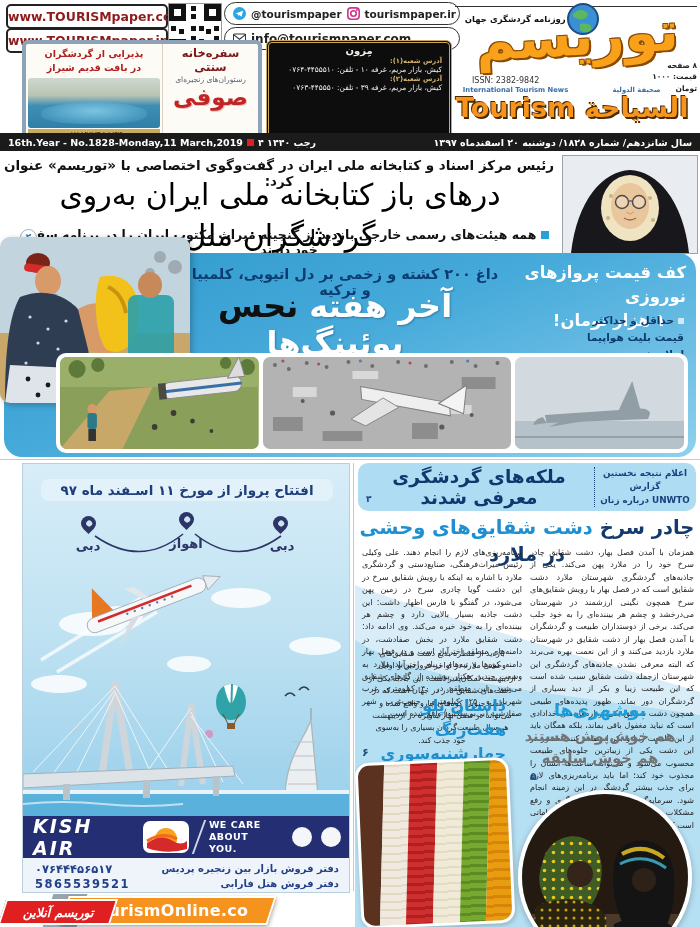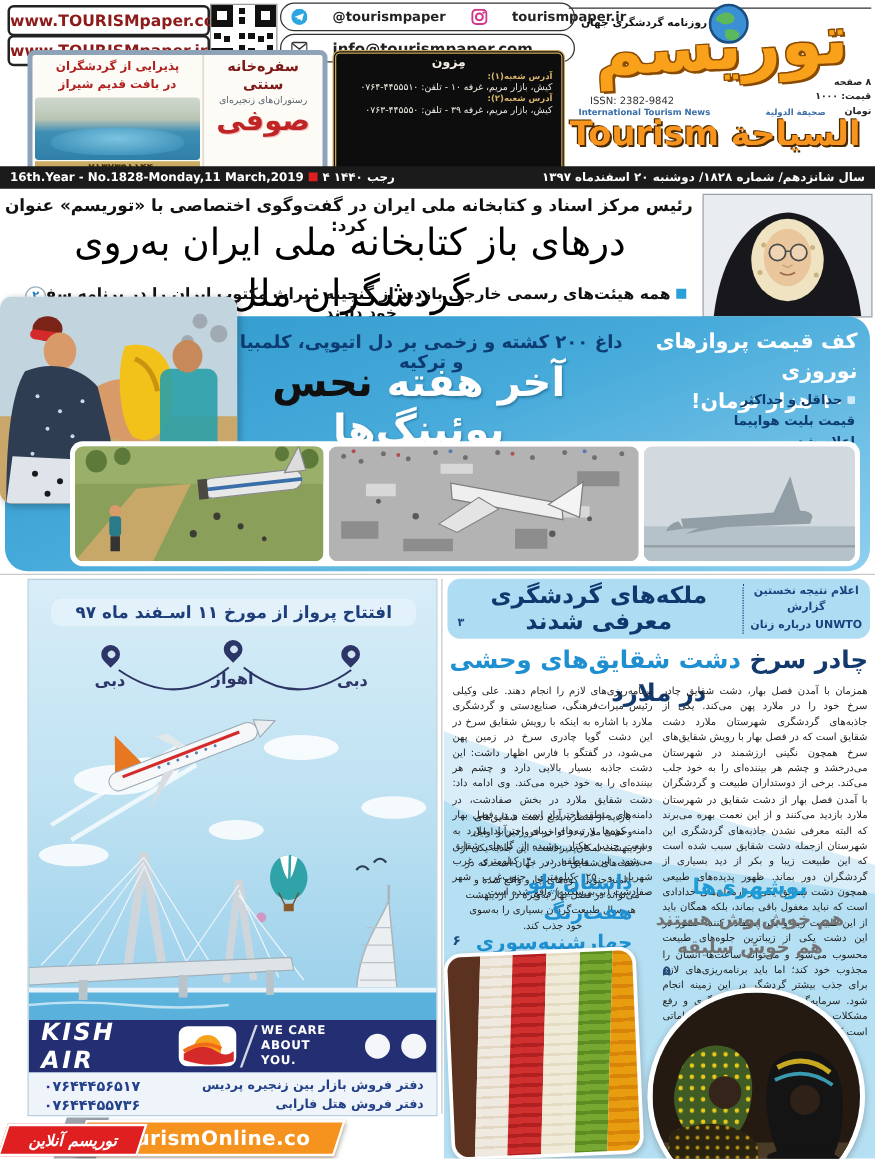--- a/index.html
+++ b/index.html
@@ -6,21 +6,21 @@
   #page{position:relative;width:700px;height:927px;overflow:hidden;background:#fff;
         font-family:"DejaVu Sans",sans-serif;}
   .abs{position:absolute;}
   .rtl{direction:rtl;}
   .ltr{direction:ltr;}
   .ctr{text-align:center;}
   
   .urlbox{left:6px;width:158px;height:21px;border:2px solid #222;border-radius:5px;
           color:#8d1b1b;font-weight:bold;font-size:12.5px;line-height:21px;text-align:center;background:#fff;}
   .contactbox{left:224px;width:236px;height:23px;border:1.5px solid #333;border-radius:12px;
-          display:flex;align-items:center;gap:20px;padding:0 8px;box-sizing:border-box;font-size:10.5px;font-weight:bold;color:#222;background:#fff;}
+          display:flex;align-items:center;gap:5px;padding:0 8px;box-sizing:border-box;font-size:10.5px;font-weight:bold;color:#222;background:#fff;}
   .ic{width:13px;height:13px;display:inline-block;flex:0 0 auto;}
   .qr{left:168px;top:3px;width:52px;height:52px;border:1px solid #999;}
   
   .sufi{left:22px;top:40px;width:240px;height:106px;border:4px solid #8fa3b8;border-radius:6px;
         background:#fdfbf5;box-sizing:border-box;display:flex;direction:rtl;overflow:hidden;}
   .sufi-right{width:96px;padding:2px 4px;box-sizing:border-box;text-align:center;border-left:1px solid #d9d2c2;}
   .sufi-t1{color:#7d1616;font-weight:900;font-size:11.5px;}
   .sufi-t2{color:#56616e;font-size:7.5px;margin-top:1px;}
   .sufi-brand{color:#c02424;font-weight:900;font-size:23px;line-height:1.2;text-shadow:1px 1px 0 #f0c0c0;}
   .sufi-left{flex:1;position:relative;}
@@ -524,21 +524,21 @@
       <div class="kish-dot"></div>
       <div class="kish-dot"></div>
     </div>
     <div class="kish-phones">
       <div class="ph-row">
         <span class="ph-lbl">دفتر فروش بازار بین زنجیره پردیس</span>
         <span class="ph-num">۰۷۶۴۴۴۵۶۵۱۷</span>
       </div>
       <div class="ph-row">
         <span class="ph-lbl">دفتر فروش هتل فارابی</span>
-        <span class="ph-num">۰۷۶۴۴۴۵۵۷۳۶</span>
+        <span class="ph-num">5865539521</span>
       </div>
     </div>
   </div>
 
   <svg class="abs bluewave" viewBox="0 0 345 387" preserveAspectRatio="none">
     <path d="M0,45 C80,75 190,105 345,152 L345,387 L0,387 Z" fill="#d8edf8"></path>
     <path d="M0,100 C70,145 200,152 345,175 L345,387 L0,387 Z" fill="#b5dff2"></path>
   </svg>
 
   <div class="abs unwto">

